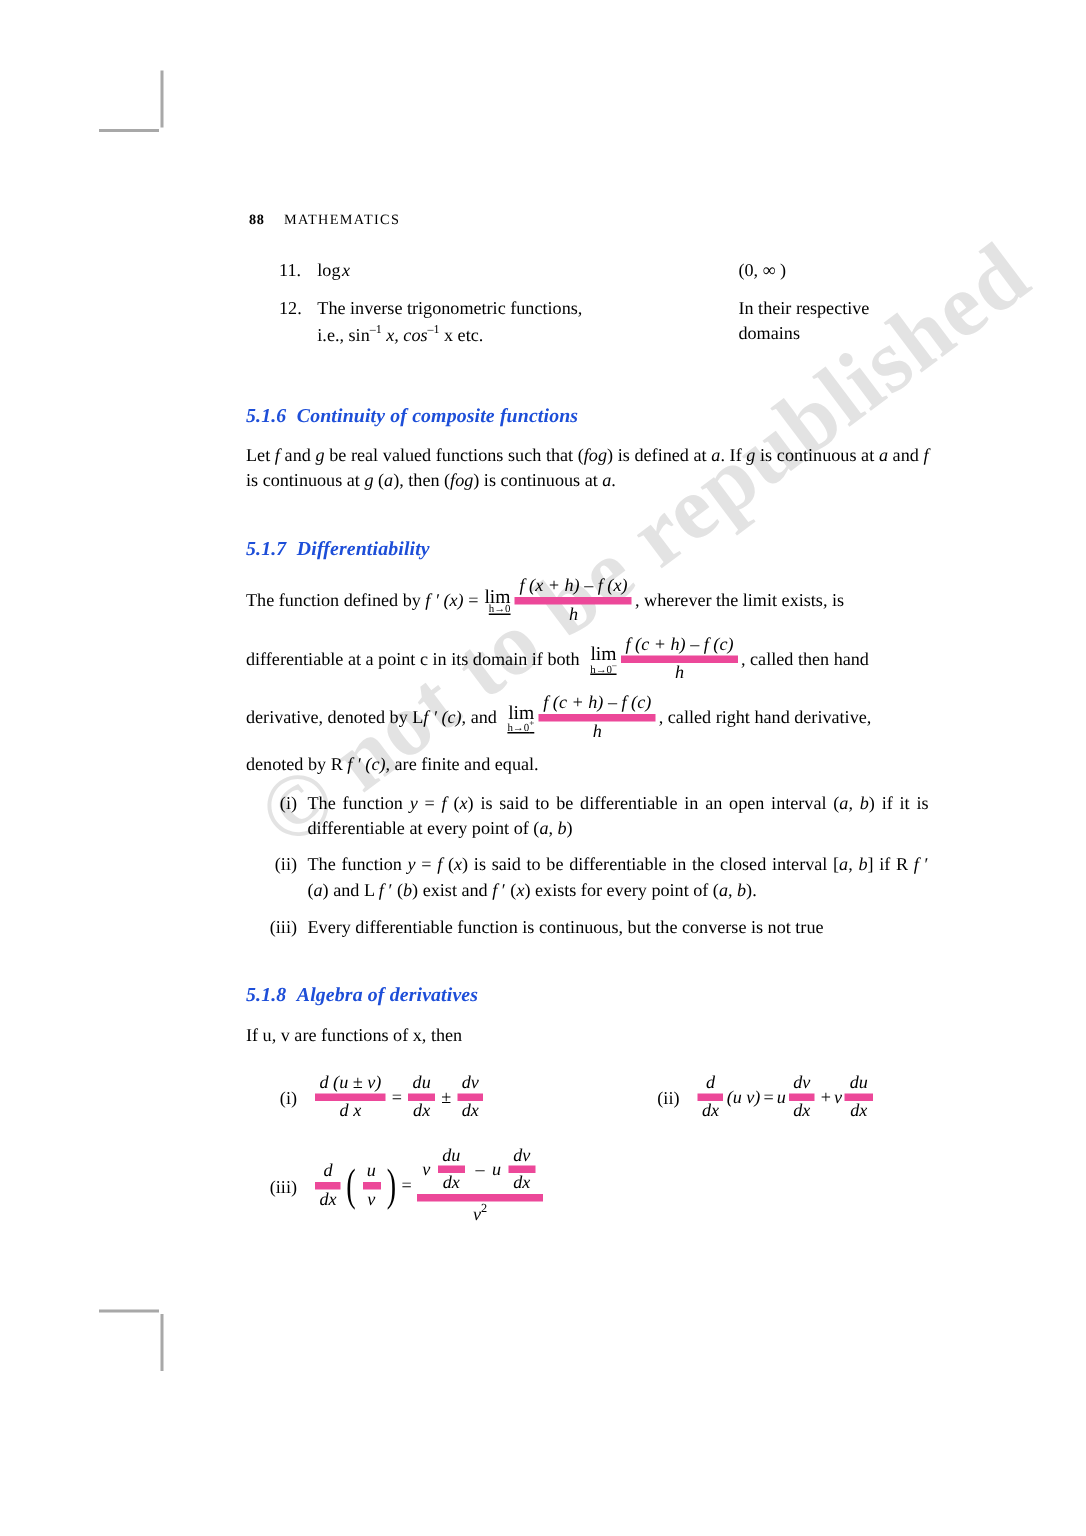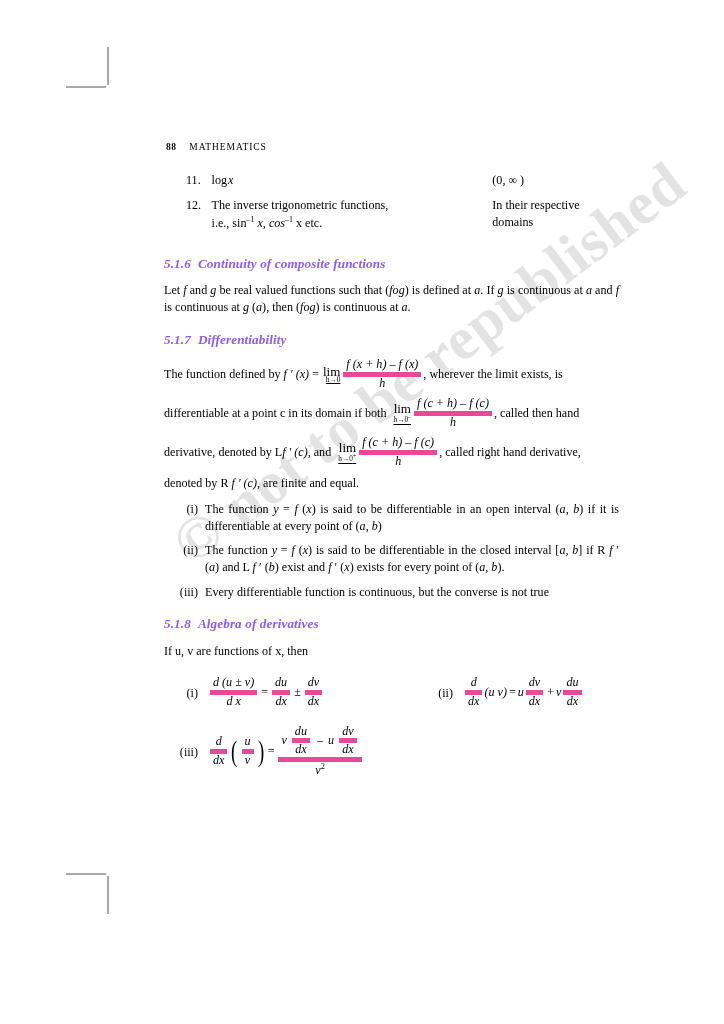--- a/index.html
+++ b/index.html
@@ -75,25 +75,25 @@
   .fn-table td { vertical-align: top; padding: 0 0 8px 0; }
   .fn-num  { width: 26px; padding-left: 22px !important; white-space: nowrap; }
   .fn-body { width: 290px; }
   .fn-dom  { width: 130px; }
   .fn-dom.bold { font-weight: 700; }
   .it { font-style: italic; }
   sup.inv { font-size: 0.66em; vertical-align: super; }
 
   
   h3.sec {
-    color: #8b5cf6;
+    color: #1d4ed8;
     font-style: italic;
     font-weight: 700;
     font-size: 13.2px;
-    margin: 14px 0 9px 0;
+    margin: 27px 0 9px 0;
     letter-spacing: 0.1px;
   }
   h3.sec .sec-no { margin-right: 7px; }
 
   p.para { margin: 0 0 9px 0; text-align: justify; }
   p.para.tight { margin-bottom: 4px; }
 
   
   .roman-list { margin: 8px 0 4px 0; }
   .roman-row { display: flex; margin-bottom: 7px; }

